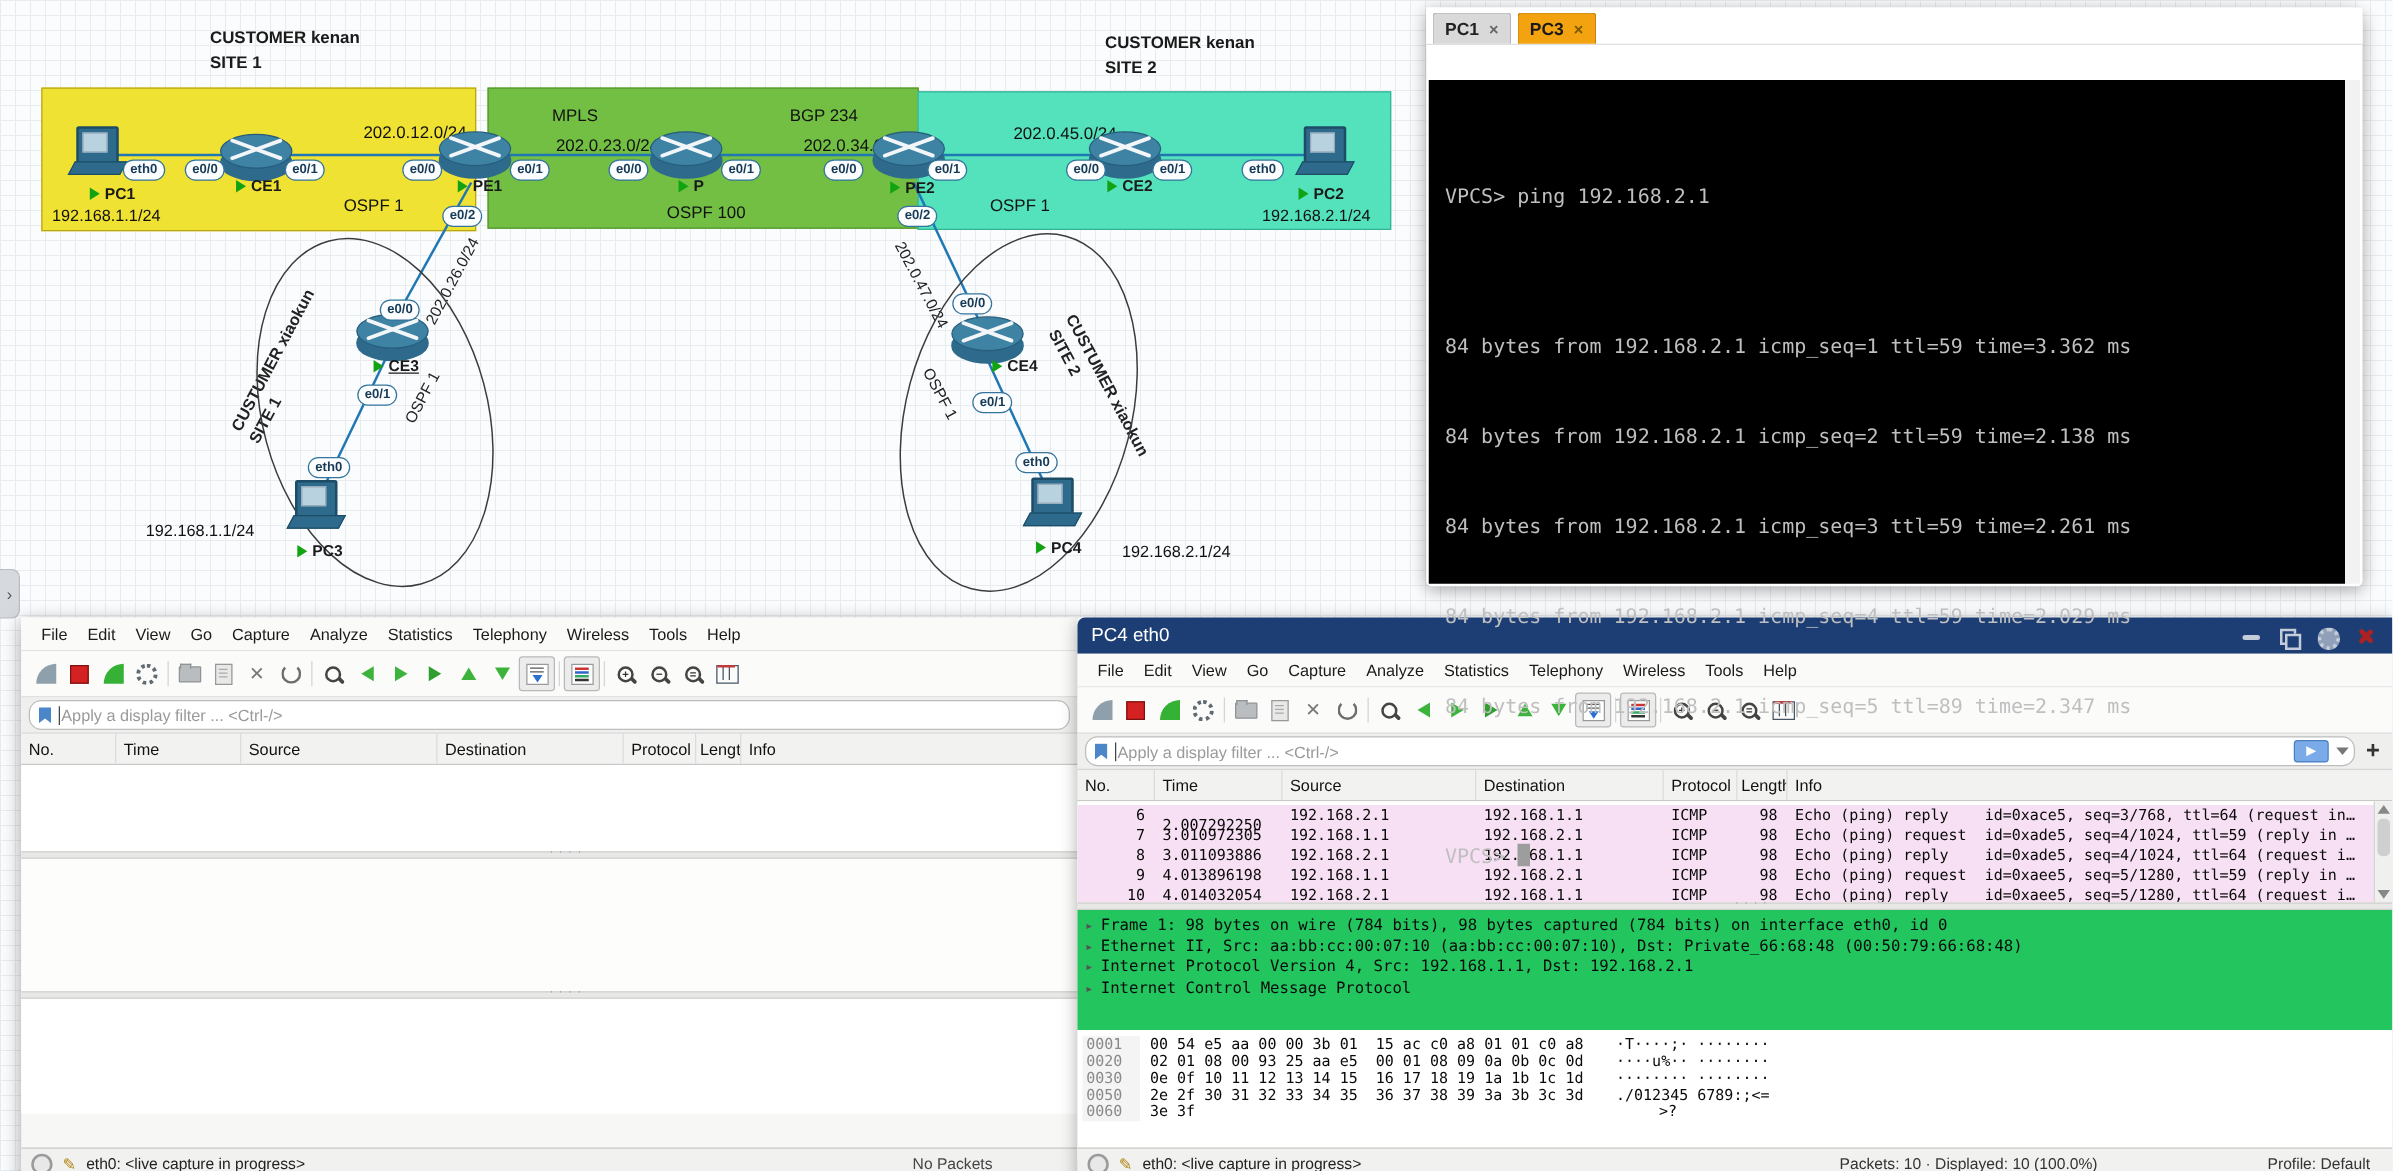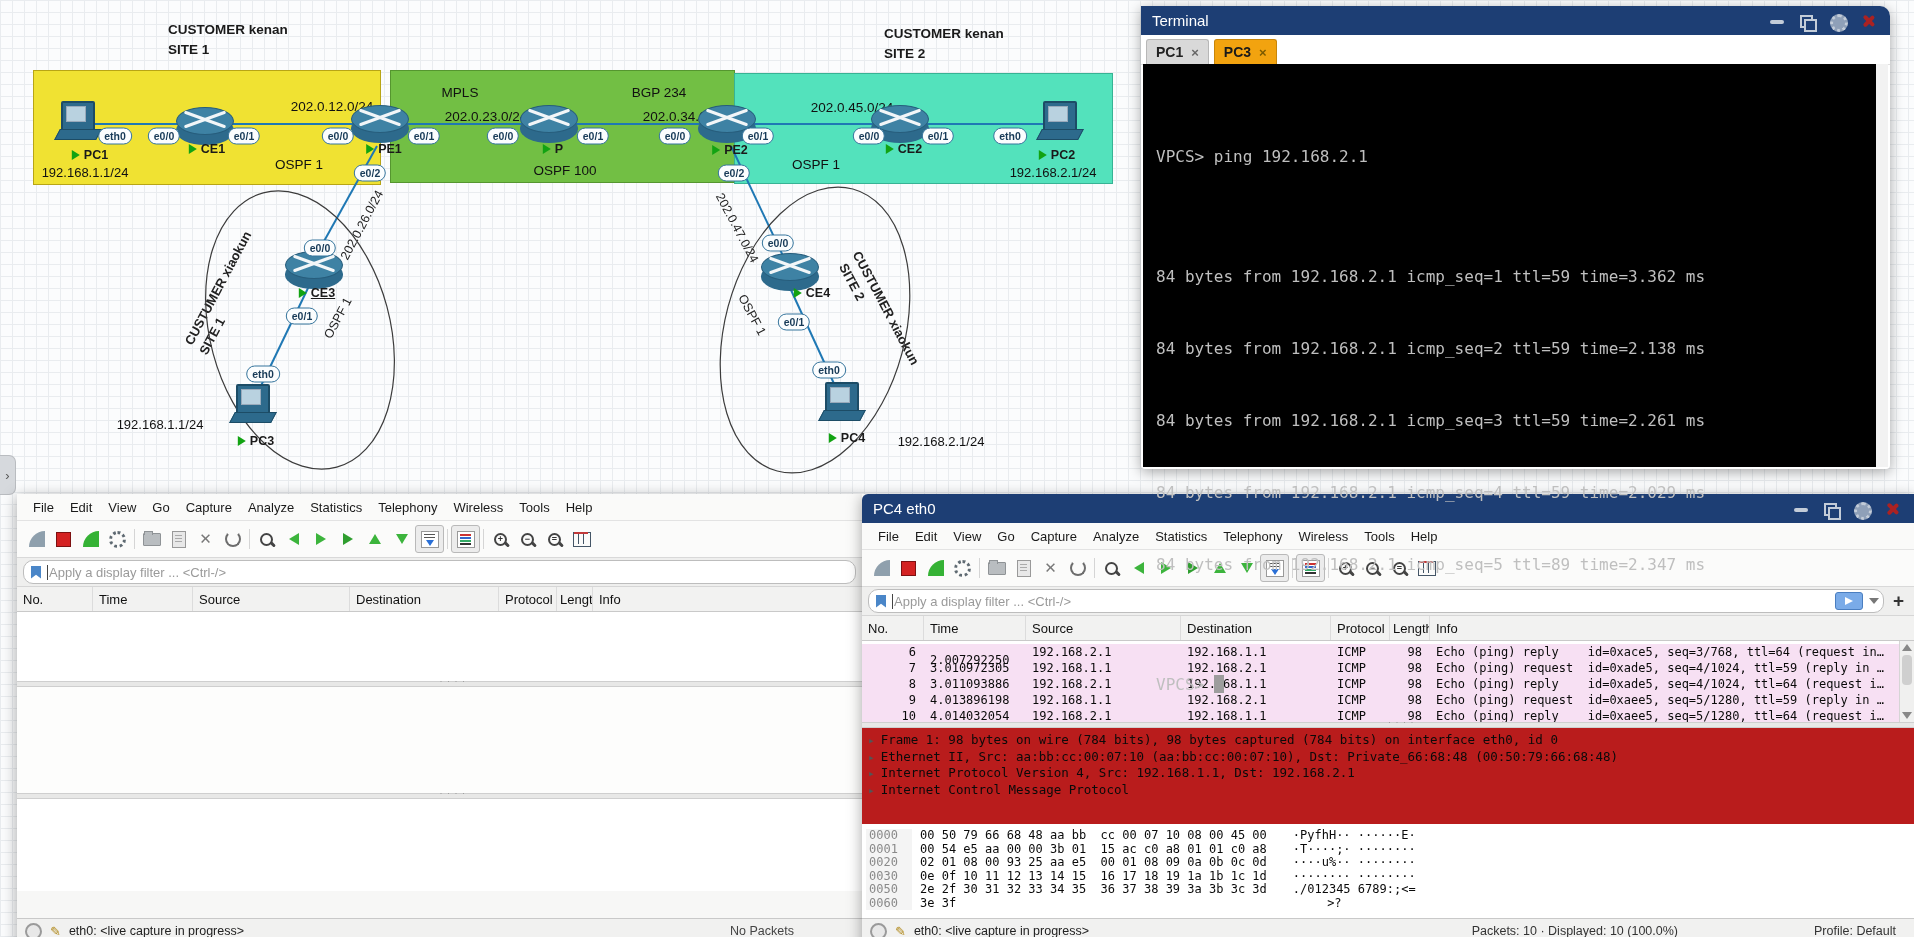--- a/index.html
+++ b/index.html
@@ -95,21 +95,21 @@
   .caret{width:0;height:0;border-left:5px solid transparent;border-right:5px solid transparent;border-top:6px solid #777;cursor:pointer;}
   .plusbtn{font-size:19px;color:#333;font-weight:bold;padding:0 4px;cursor:pointer;}
   .colhdr{height:24px;background:#f2f2f1;border-bottom:1px solid #c9c9c9;display:flex;font-size:13px;color:#111;align-items:center;}
   .colhdr .c{height:100%;display:flex;align-items:center;padding-left:6px;border-right:1px solid #dcdcdc;box-sizing:border-box;overflow:hidden;white-space:nowrap;}
   .plist{background:#fff;position:relative;overflow:hidden;}
   .prow{display:flex;height:16px;background:#f7e0f3;font-family:"DejaVu Sans Mono",monospace;font-size:12px;color:#0a0a0a;align-items:center;cursor:pointer;}
   .prow .c{overflow:hidden;white-space:pre;box-sizing:border-box;padding-left:6px;}
   .cr{text-align:right;padding-right:8px;padding-left:0;}
   .splitter{height:4px;background:#e8e8e7;border-top:1px solid #cfcfcf;border-bottom:1px solid #cfcfcf;position:relative;}
   .splitter:after{content:"· · · ·";position:absolute;left:50%;top:-6px;color:#999;font-size:9px;letter-spacing:1px;}
-  .dpane{background:#b91c1c;font-family:"DejaVu Sans Mono",monospace;font-size:12.5px;color:#0a0a0a;padding:4px 0 0 6px;line-height:15.5px;}
+  .dpane{background:#22c55e;font-family:"DejaVu Sans Mono",monospace;font-size:12.5px;color:#0a0a0a;padding:4px 0 0 6px;line-height:15.5px;}
   .dline{white-space:pre;cursor:pointer;}
   .dline:before{content:"\25B8";color:#555;margin-right:6px;font-size:11px;}
   .hexpane{background:#fff;font-family:"DejaVu Sans Mono",monospace;font-size:12px;line-height:13.5px;padding:5px 0 0 4px;}
   .hexline{white-space:pre;color:#0a0a0a;}
   .hexoff{color:#8a8a8a;background:#f4f4f4;padding:0 5px 0 3px;margin-right:8px;display:inline-block;width:38px;}
   .hexascii{margin-left:26px;}
   .statusbar{position:absolute;left:0;right:0;height:24px;background:#f1f1f0;border-top:1px solid #c9c9c9;display:flex;align-items:center;font-size:12.5px;color:#222;gap:8px;padding:0 8px;}
   .stic1{width:13px;height:13px;border-radius:50%;border:2px solid #9a9a9a;background:#e8e8e8;}
   .stic2{font-size:13px;color:#b08818;}
   .vscroll{position:absolute;width:14px;background:#f0f0ef;border-left:1px solid #d5d5d5;}
@@ -291,37 +291,20 @@
   <span class="bubble" style="left:302px;top:316px;">e0/1</span>
   <span class="bubble" style="left:263px;top:374px;">eth0</span>
   <span class="bubble" style="left:734px;top:173px;">e0/2</span>
   <span class="bubble" style="left:778px;top:243px;">e0/0</span>
   <span class="bubble" style="left:794px;top:322px;">e0/1</span>
   <span class="bubble" style="left:829px;top:370px;">eth0</span>
 
   <div id="expander" class="abs">›</div>
 
   <div id="terminal" class="window" style="z-index:20;">
-    <div class="titlebar">
-      <span>Terminal</span>
-      <span class="tspace"></span>
-      <span class="wbtn">
-          <span class="ic-min"></span>
-        </span>
-      <span class="wbtn">
-          <span class="ic-restore"></span>
-          <span class="ic-restore2"></span>
-        </span>
-      <span class="wbtn">
-          <span class="ic-gear"></span>
-        </span>
-      <span class="wbtn">
-          <span class="ic-close"></span>
-        </span>
-    </div>
     <div class="tabrow">
       <div class="tab gray">
           <span>PC1</span>
           <span class="tabx">×</span>
         </div>
       <div class="tab orange">
           <span>PC3</span>
           <span class="tabx" style="color:#7a5a00;">×</span>
         </div>
     </div>
@@ -628,21 +611,20 @@
       </div>
     </div>
     <div class="splitter"></div>
     <div class="dpane" style="height:92px;">
       <div class="dline">Frame 1: 98 bytes on wire (784 bits), 98 bytes captured (784 bits) on interface eth0, id 0</div>
       <div class="dline">Ethernet II, Src: aa:bb:cc:00:07:10 (aa:bb:cc:00:07:10), Dst: Private_66:68:48 (00:50:79:66:68:48)</div>
       <div class="dline">Internet Protocol Version 4, Src: 192.168.1.1, Dst: 192.168.2.1</div>
       <div class="dline">Internet Control Message Protocol</div>
     </div>
     <div class="hexpane" style="height:98px;">
-      <div class="hexline"><span class="hexoff">0000</span><span>00 50 79 66 68 48 aa bb  cc 00 07 10 08 00 45 00</span><span class="hexascii">·PyfhH·· ······E·</span></div>
       <div class="hexline"><span class="hexoff">0001</span><span>00 54 e5 aa 00 00 3b 01  15 ac c0 a8 01 01 c0 a8</span><span class="hexascii">·T····;· ········</span></div>
       <div class="hexline"><span class="hexoff">0020</span><span>02 01 08 00 93 25 aa e5  00 01 08 09 0a 0b 0c 0d</span><span class="hexascii">····u%·· ········</span></div>
       <div class="hexline"><span class="hexoff">0030</span><span>0e 0f 10 11 12 13 14 15  16 17 18 19 1a 1b 1c 1d</span><span class="hexascii">········ ········</span></div>
       <div class="hexline"><span class="hexoff">0050</span><span>2e 2f 30 31 32 33 34 35  36 37 38 39 3a 3b 3c 3d</span><span class="hexascii">./012345 6789:;&lt;=</span></div>
       <div class="hexline"><span class="hexoff">0060</span><span>3e 3f</span><span class="hexascii" style="margin-left:371px;">&gt;?</span></div>
     </div>
     <div class="statusbar" style="top:424px;">
       <span class="stic1"></span>
       <span class="stic2">✎</span>
       <span>eth0: &lt;live capture in progress&gt;</span>

